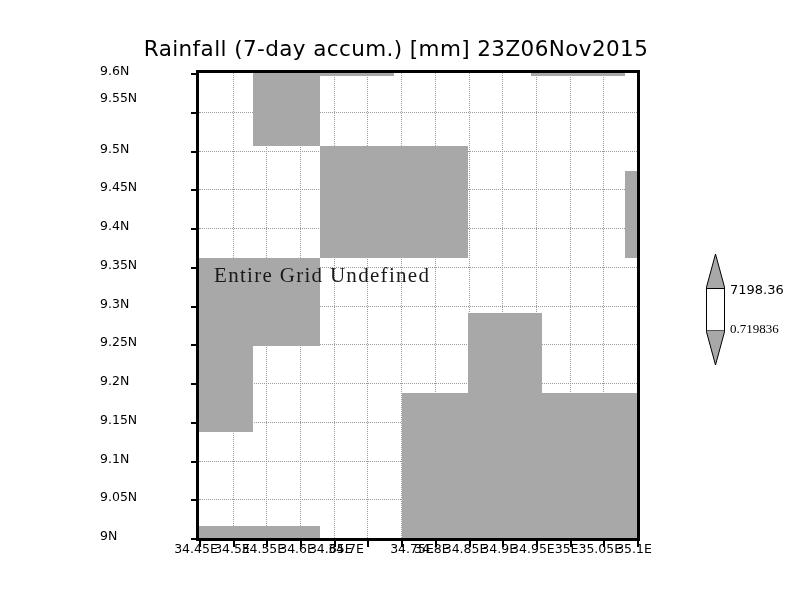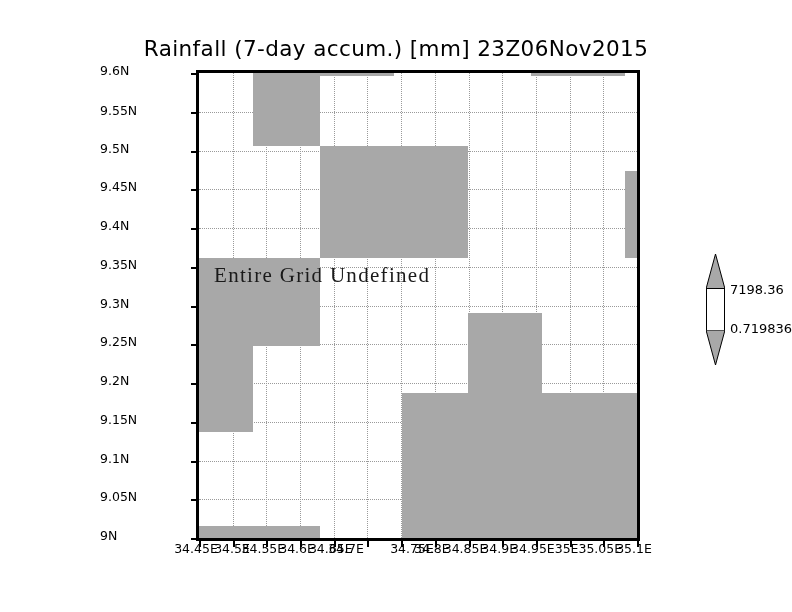--- a/index.html
+++ b/index.html
@@ -156,21 +156,21 @@
   }
   .cb-label {
     position: absolute;
     left: 30px;
     font-family: "DejaVu Sans", sans-serif;
     font-size: 13px;
     color: #000000;
     white-space: pre;
   }
   #cb-label-high { top: 27px; }
-  #cb-label-low  { top: 66px; }
+  #cb-label-low  { top: 66px; font-family: Liberation Serif, serif; }
 </style>
 </head>
 <body>
 
 <div id="plot-title">Rainfall (7-day accum.) [mm] 23Z06Nov2015</div>
 
 <div id="plot-area">
   <div id="plot-inner">
     <div id="grid-layer">
         <div class="gridline-v" style="left: 33.6923px;"></div>
@@ -242,21 +242,21 @@
       <div class="tick-x" style="left: 370.615px;"></div>
       <div class="tick-x" style="left: 404.308px;"></div>
       <div class="tick-x" style="left: 438px;"></div>
     </div>
 </div>
 
 <div id="undefined-message">Entire Grid Undefined</div>
 
 <div id="ylabel-layer">
     <div class="ylabel" style="top: 63px;">9.6N</div>
-    <div class="ylabel" style="top: 103px;">9.55N</div>
+    <div class="ylabel" style="top: 90px;">9.55N</div>
     <div class="ylabel" style="top: 140.5px;">9.5N</div>
     <div class="ylabel" style="top: 179.25px;">9.45N</div>
     <div class="ylabel" style="top: 218px;">9.4N</div>
     <div class="ylabel" style="top: 256.75px;">9.35N</div>
     <div class="ylabel" style="top: 295.5px;">9.3N</div>
     <div class="ylabel" style="top: 334.25px;">9.25N</div>
     <div class="ylabel" style="top: 373px;">9.2N</div>
     <div class="ylabel" style="top: 411.75px;">9.15N</div>
     <div class="ylabel" style="top: 450.5px;">9.1N</div>
     <div class="ylabel" style="top: 489.25px;">9.05N</div>

